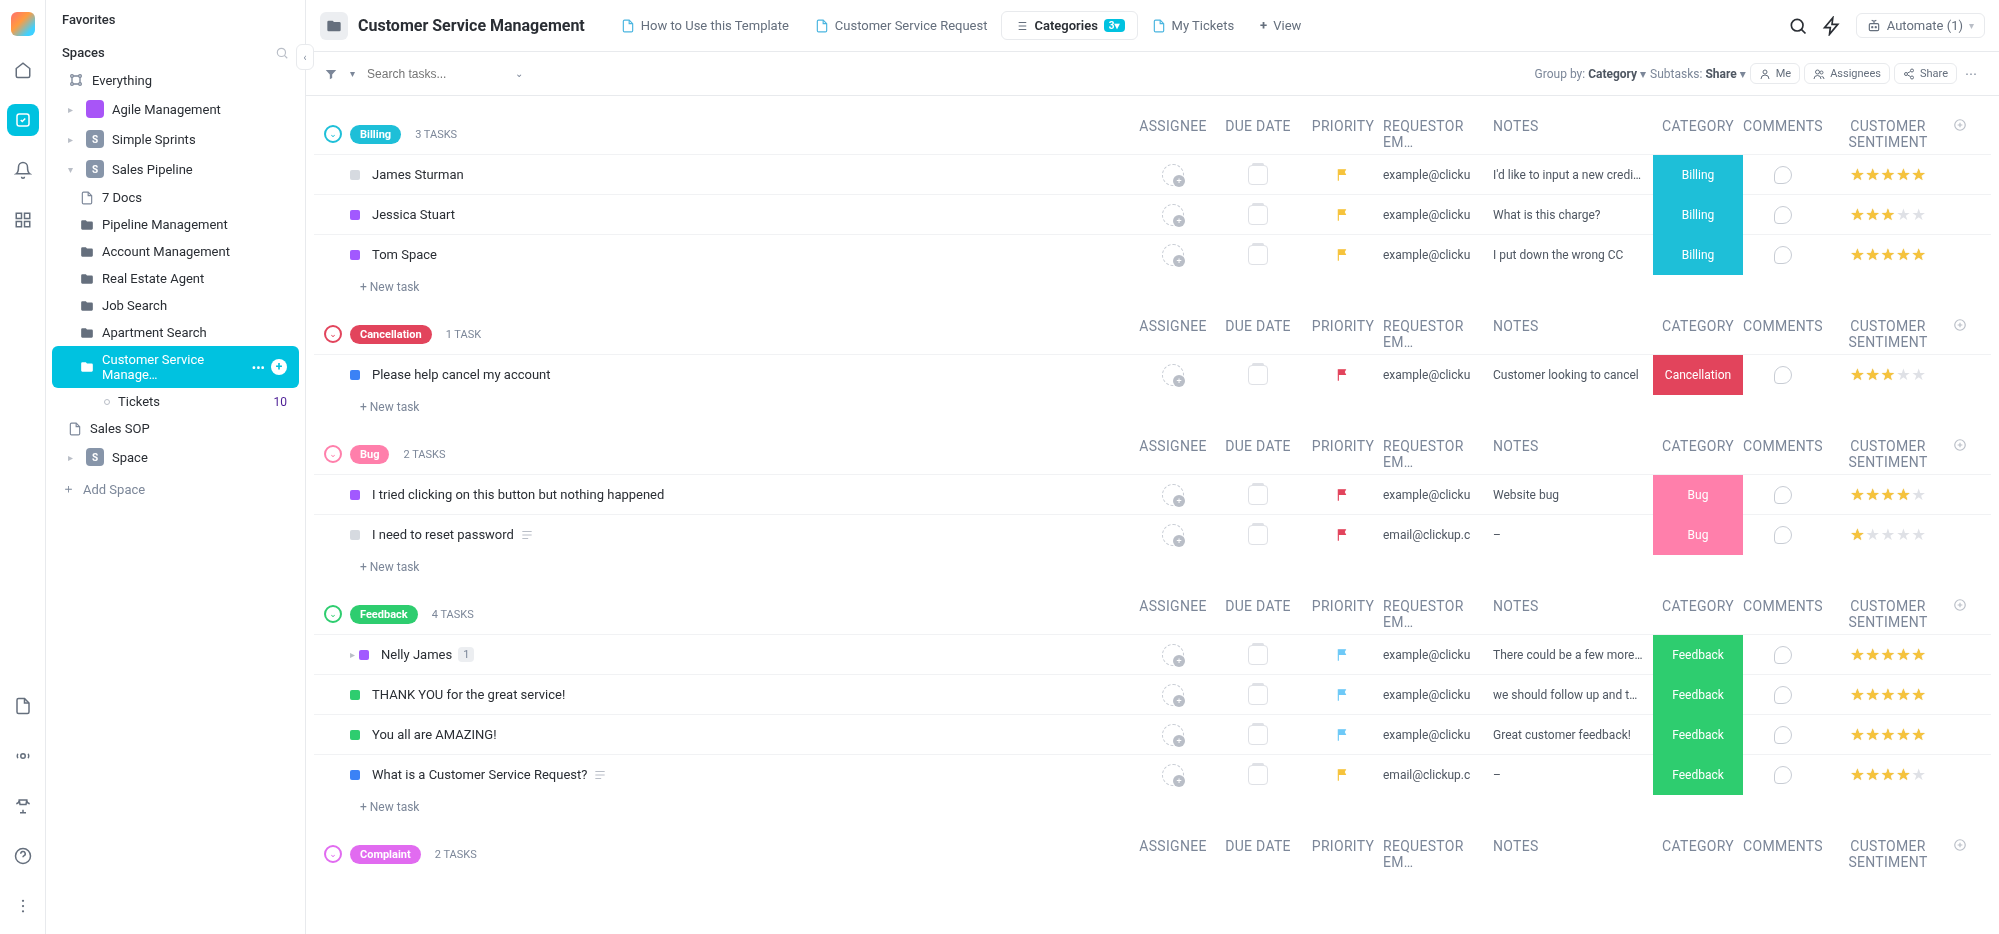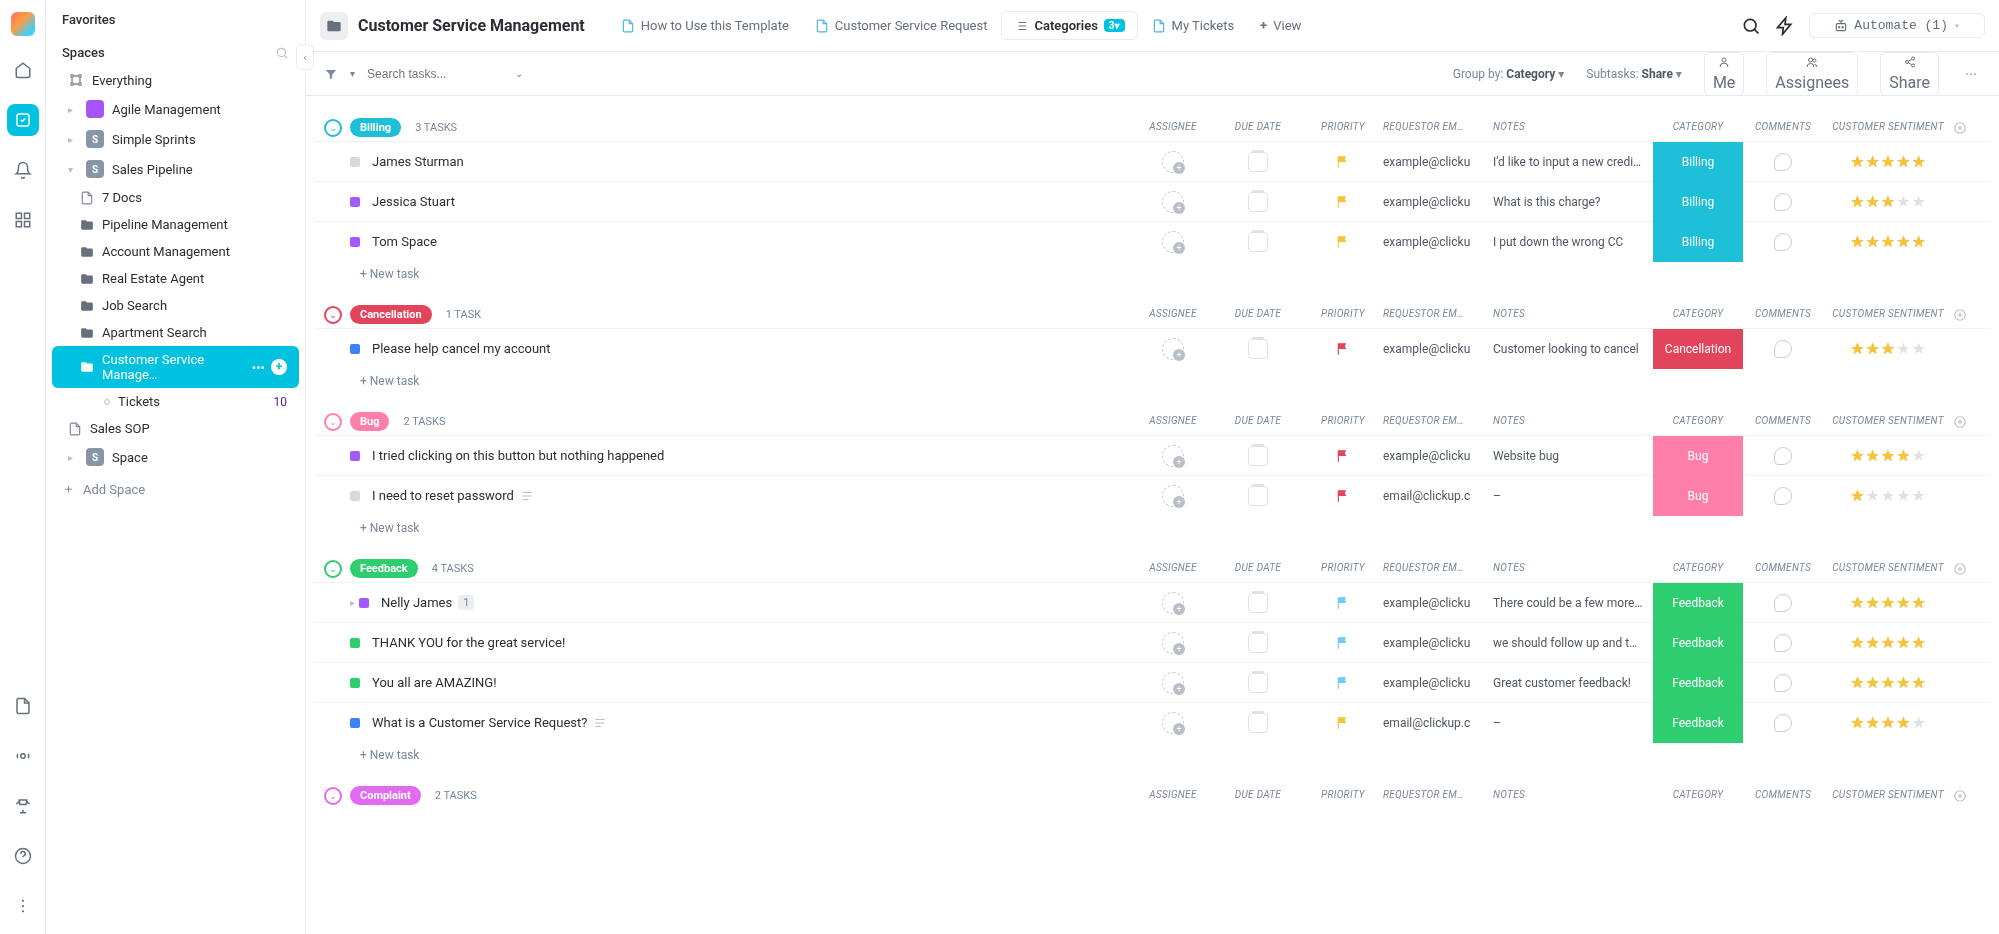--- a/index.html
+++ b/index.html
@@ -35,39 +35,39 @@
 .main { flex: 1; display: flex; flex-direction: column; min-width: 0; }
 .topbar { display: flex; align-items: center; border-bottom: 1px solid #e8eaed; height: 52px; padding: 0 14px; gap: 10px; }
 .topbar .bc-ico { width: 28px; height: 28px; background: #eceef1; border-radius: 6px; display: flex; align-items: center; justify-content: center; color: #656f7d; }
 .topbar .title { font-weight: 700; font-size: 16px; }
 .tabs { display: flex; align-items: center; gap: 2px; margin-left: 14px; }
 .tab { display: flex; align-items: center; gap: 6px; padding: 6px 12px; border-radius: 6px; cursor: pointer; color: #656f7d; font-size: 13px; }
 .tab.active { border: 1px solid #e8eaed; color: #2a2e34; font-weight: 600; }
 .tab .pill { background: #00c2e0; color: #fff; border-radius: 4px; font-size: 10px; padding: 1px 5px; font-weight: 700; }
 .tab.plus { font-weight: 400; }
 .topbar .right { margin-left: auto; display: flex; align-items: center; gap: 14px; }
-.automate-btn { border: 1px solid #e8eaed; border-radius: 6px; padding: 4px 24px; display: flex; align-items: center; gap: 6px; cursor: pointer; color: #656f7d; font-family: Liberation Mono, monospace; }
+.automate-btn { border: 1px solid #e8eaed; border-radius: 6px; padding: 4px 10px; display: flex; align-items: center; gap: 6px; cursor: pointer; color: #656f7d; }
 
 
 .toolbar { display: flex; align-items: center; height: 44px; padding: 0 18px; border-bottom: 1px solid #e8eaed; color: #7c8799; font-size: 12px; gap: 12px; }
 .toolbar .search-area { display: flex; align-items: center; gap: 8px; }
 .toolbar input { border: none; outline: none; font-size: 12px; color: #7c8799; width: 140px; }
-.toolbar .right-ctl { margin-left: auto; display: flex; align-items: center; gap: 22px; }
-.mini-btn { border: 1px solid #e8eaed; border-radius: 6px; padding: 3px 8px; display: flex; align-items: center; gap: 5px; cursor: pointer; color: #656f7d; font-size: 16px; flex-direction: column; }
+.toolbar .right-ctl { margin-left: auto; display: flex; align-items: center; gap: 4px; }
+.mini-btn { border: 1px solid #e8eaed; border-radius: 6px; padding: 3px 8px; display: flex; align-items: center; gap: 5px; cursor: pointer; color: #656f7d; font-size: 11px; }
 .ellipsis { color: #7c8799; cursor: pointer; padding: 0 4px; }
 
 
 .content { flex: 1; overflow-y: auto; padding: 8px 0 40px; }
 .group { margin: 10px 8px 0 8px; }
 .group-head { display: flex; align-items: center; padding: 4px 10px; }
 .group-head .caret-circle { width: 18px; height: 18px; border: 2px solid; border-radius: 50%; display: flex; align-items: center; justify-content: center; font-size: 9px; margin-right: 8px; cursor: pointer; }
 .group-head .label { color: #fff; font-size: 11px; font-weight: 700; padding: 3px 10px; border-radius: 12px; text-transform: none; }
 .group-head .count { color: #7c8799; font-size: 11px; margin-left: 14px; }
 .group-head .cols { margin-left: auto; display: flex; }
-.col-h { font-size: 10px; color: #7c8799; text-transform: uppercase; letter-spacing: .3px; text-align: center; font-style: italic; }
+.col-h { font-size: 14px; color: #7c8799; text-transform: uppercase; letter-spacing: .3px; text-align: center; }
 .col-assignee { width: 80px; }
 .col-due { width: 90px; }
 .col-priority { width: 80px; }
 .col-email { width: 110px; text-align: left; }
 .col-notes { width: 160px; text-align: left; }
 .col-category { width: 90px; }
 .col-comments { width: 80px; }
 .col-sentiment { width: 130px; }
 .col-plus { width: 28px; text-align: center; }
 

